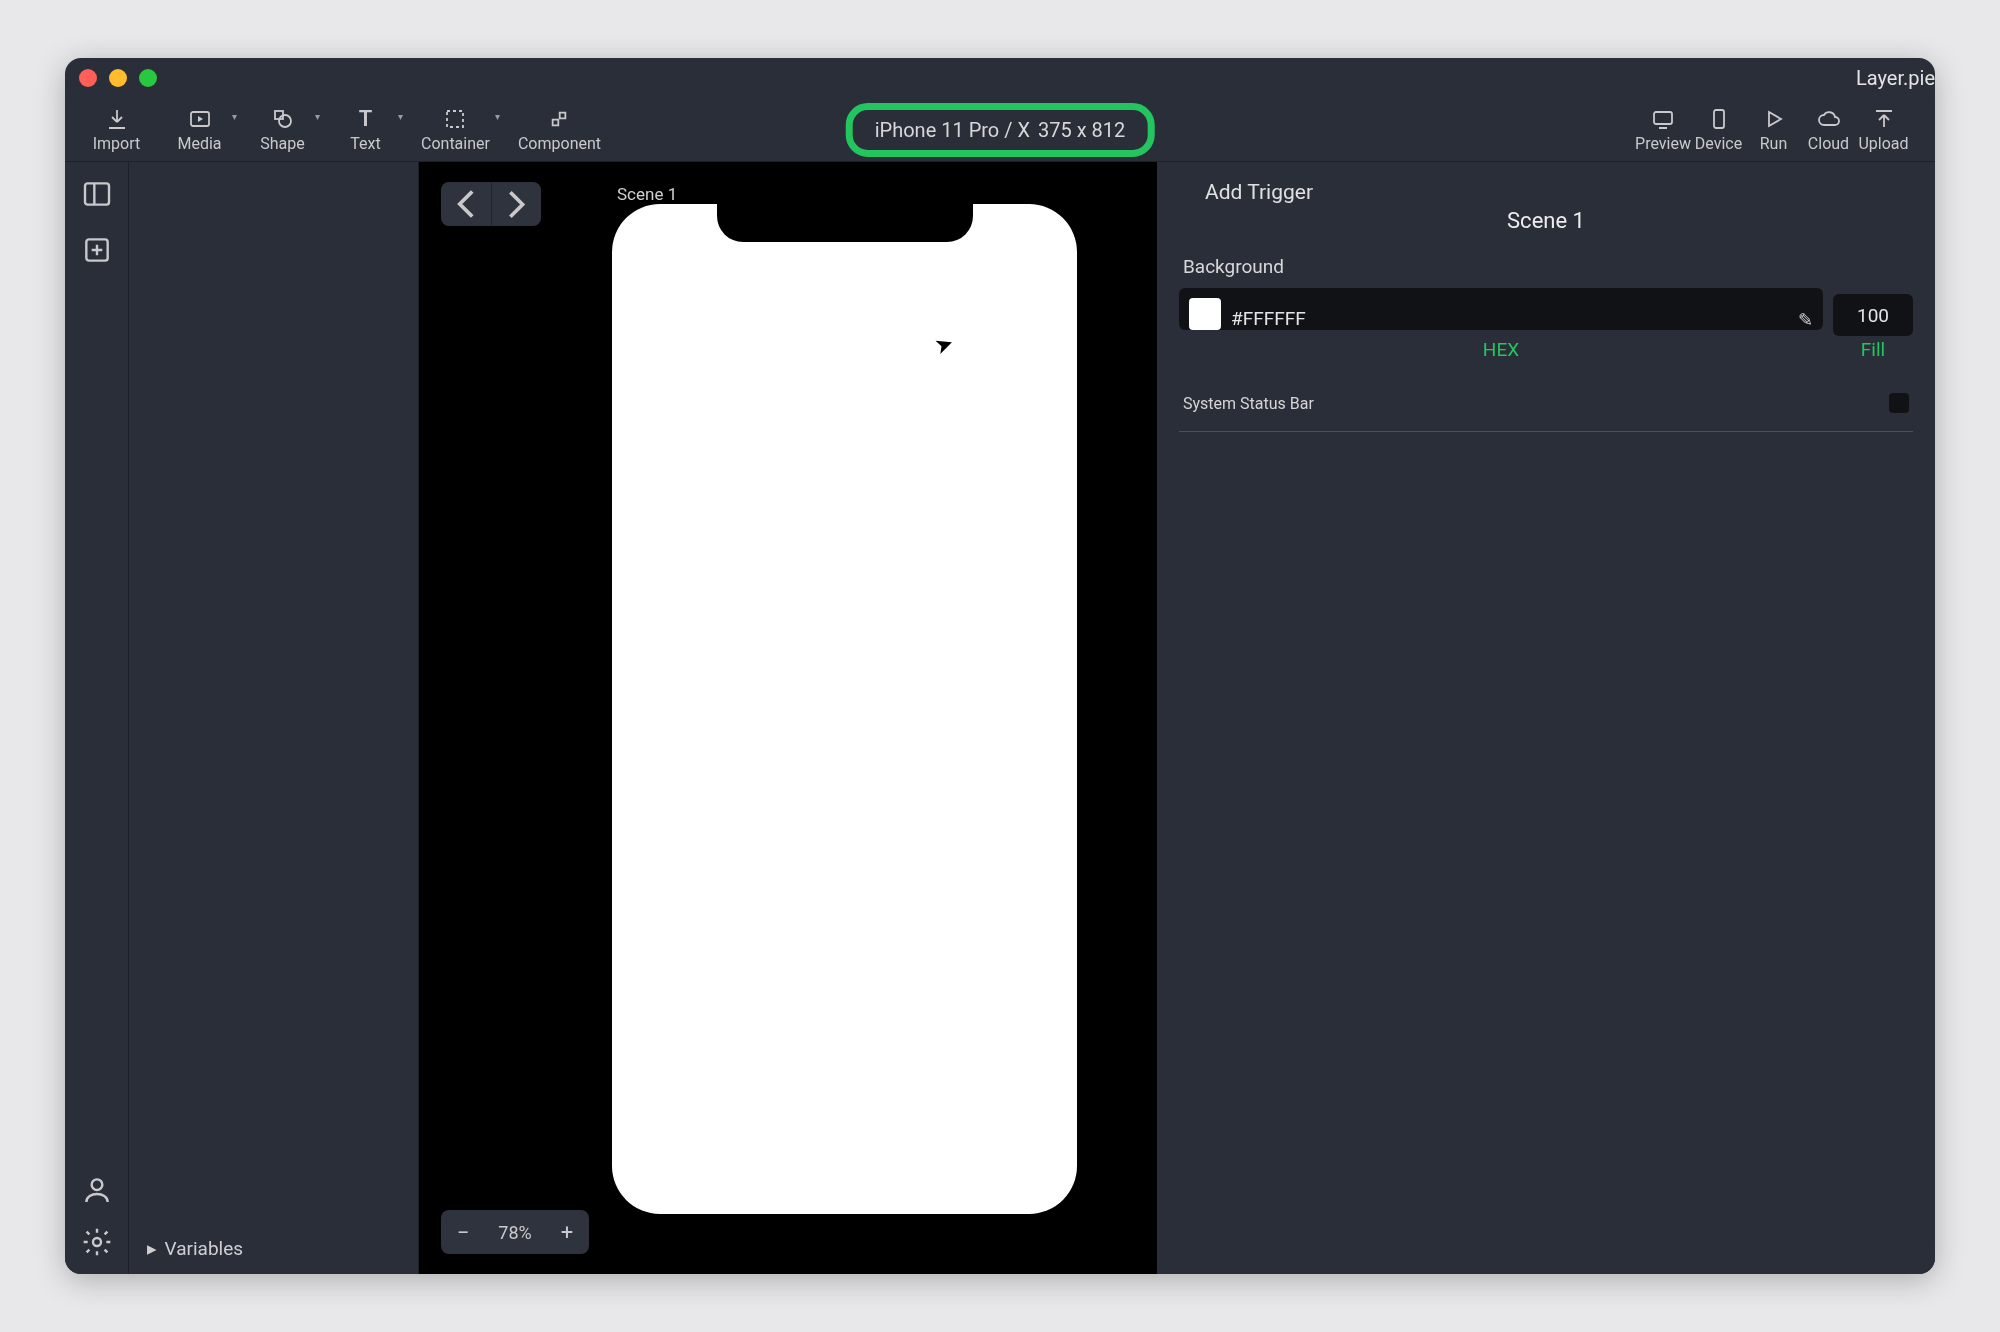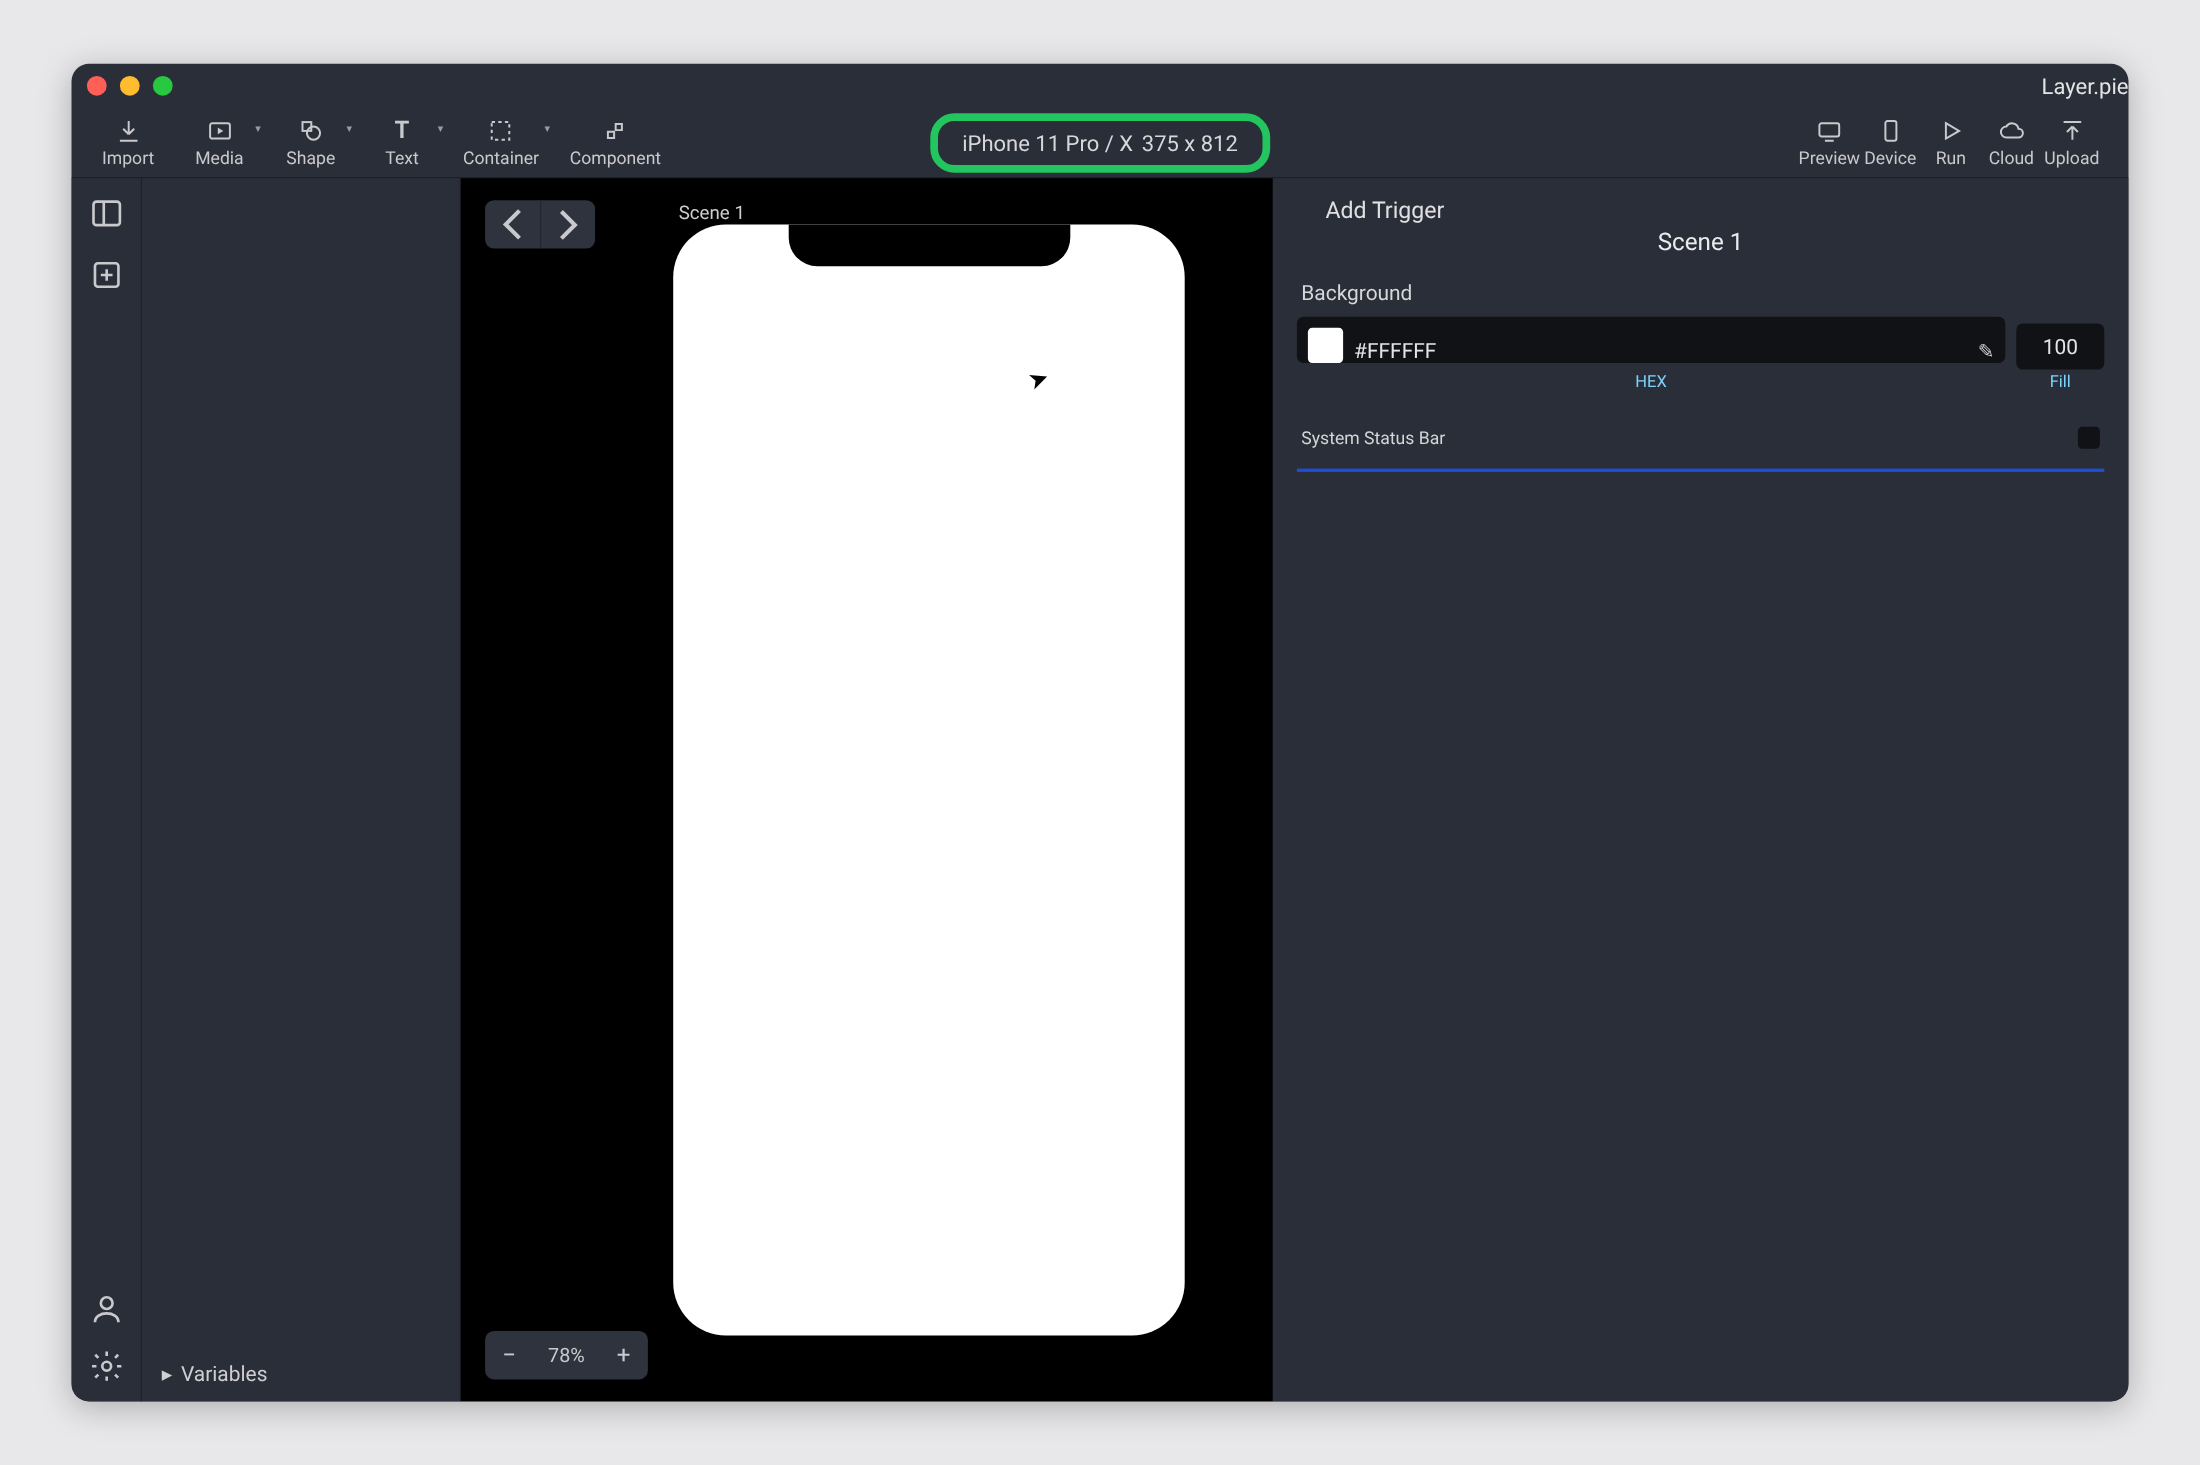--- a/index.html
+++ b/index.html
@@ -210,31 +210,31 @@
     border-radius:6px;
     height:42px;
     display:flex;
     align-items:center;
     justify-content:center;
     color:#e4e4e6;
     font-size:19px;
     margin-top:12px;
   }
   .sub-row { display:flex; gap:10px; margin-top:2px;}
-  .sub-label { font-size:15px; color:#7dd3fc; }
+  .sub-label { font-size:19px; color:#22c55e; }
   .sub-row .hex-sub { flex:1; text-align:center; }
   .sub-row .fill-sub { width:80px; text-align:center; }
 
   .statusbar-row {
     display:flex;
     align-items:center;
     justify-content:space-between;
     margin-top:26px;
     padding:6px 4px 18px 4px;
-    border-bottom:3px solid #1d4ed8;
+    border-bottom:1px solid #1d4ed8;
   }
   .checkbox {
     width:20px; height:20px;
     background:#111216;
     border-radius:4px;
     cursor:pointer;
   }
   svg { stroke:#c9c9cd; fill:none; stroke-width:1.8; }
 </style>
 </head>

